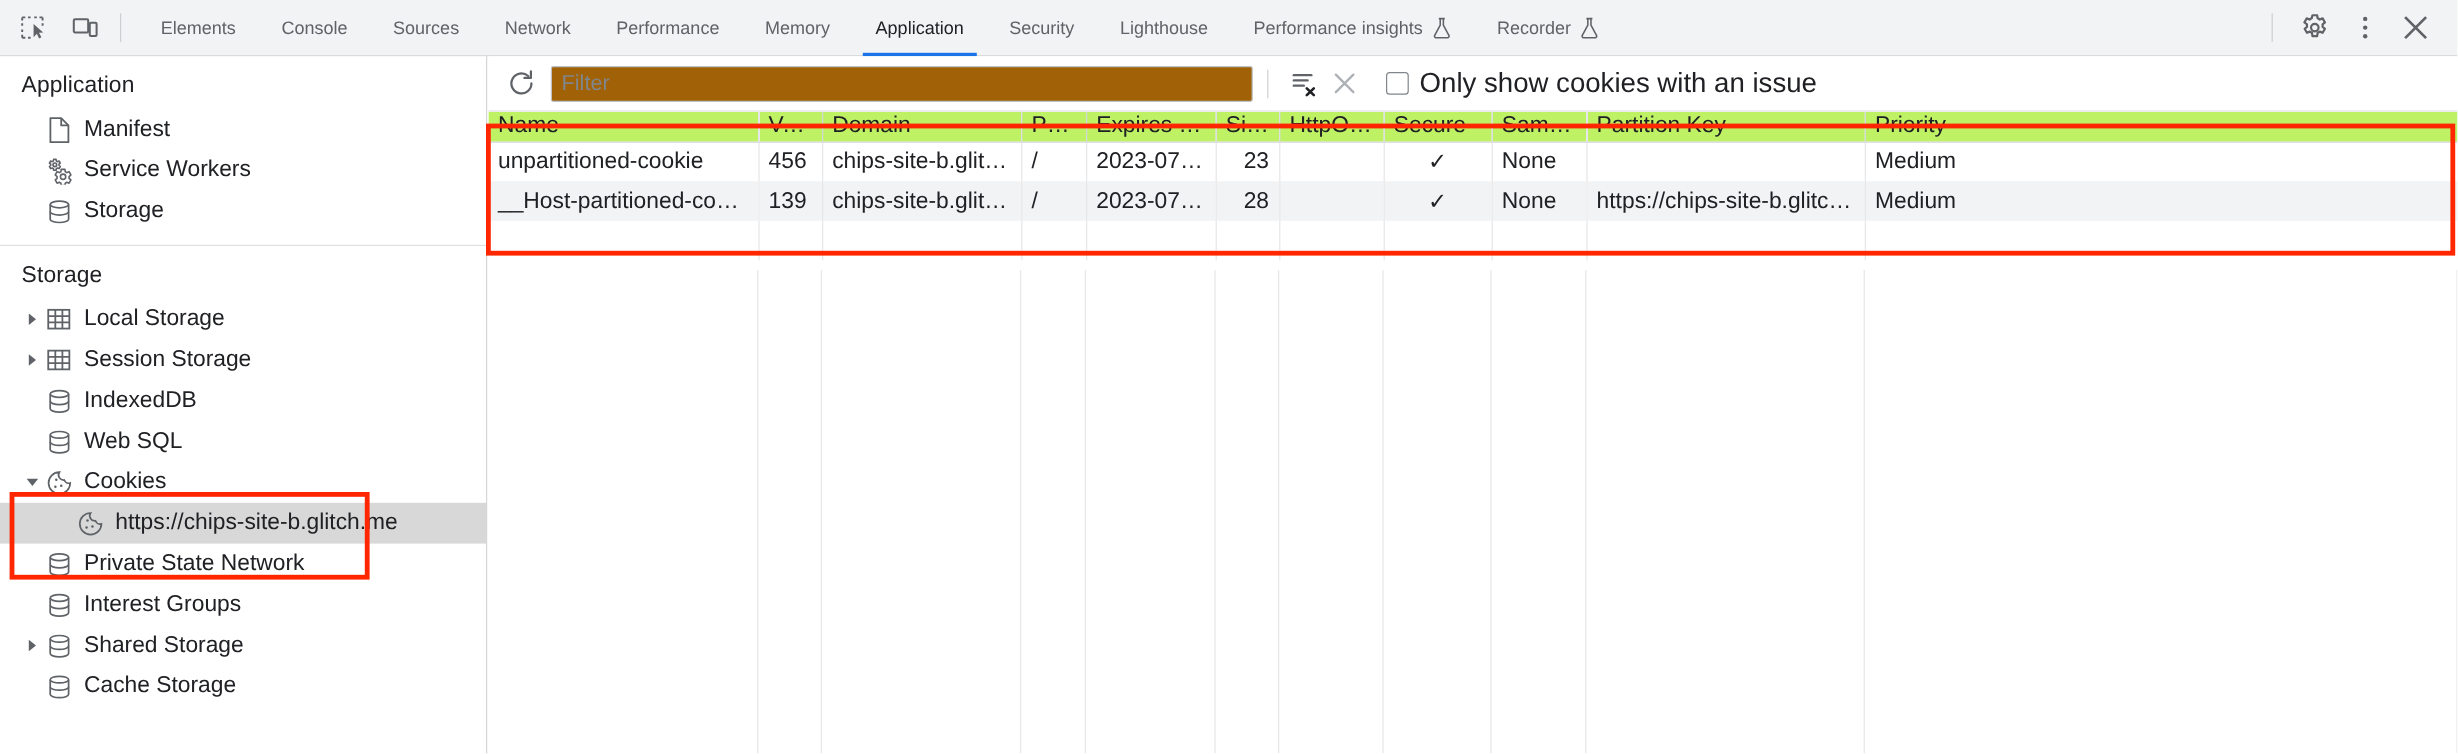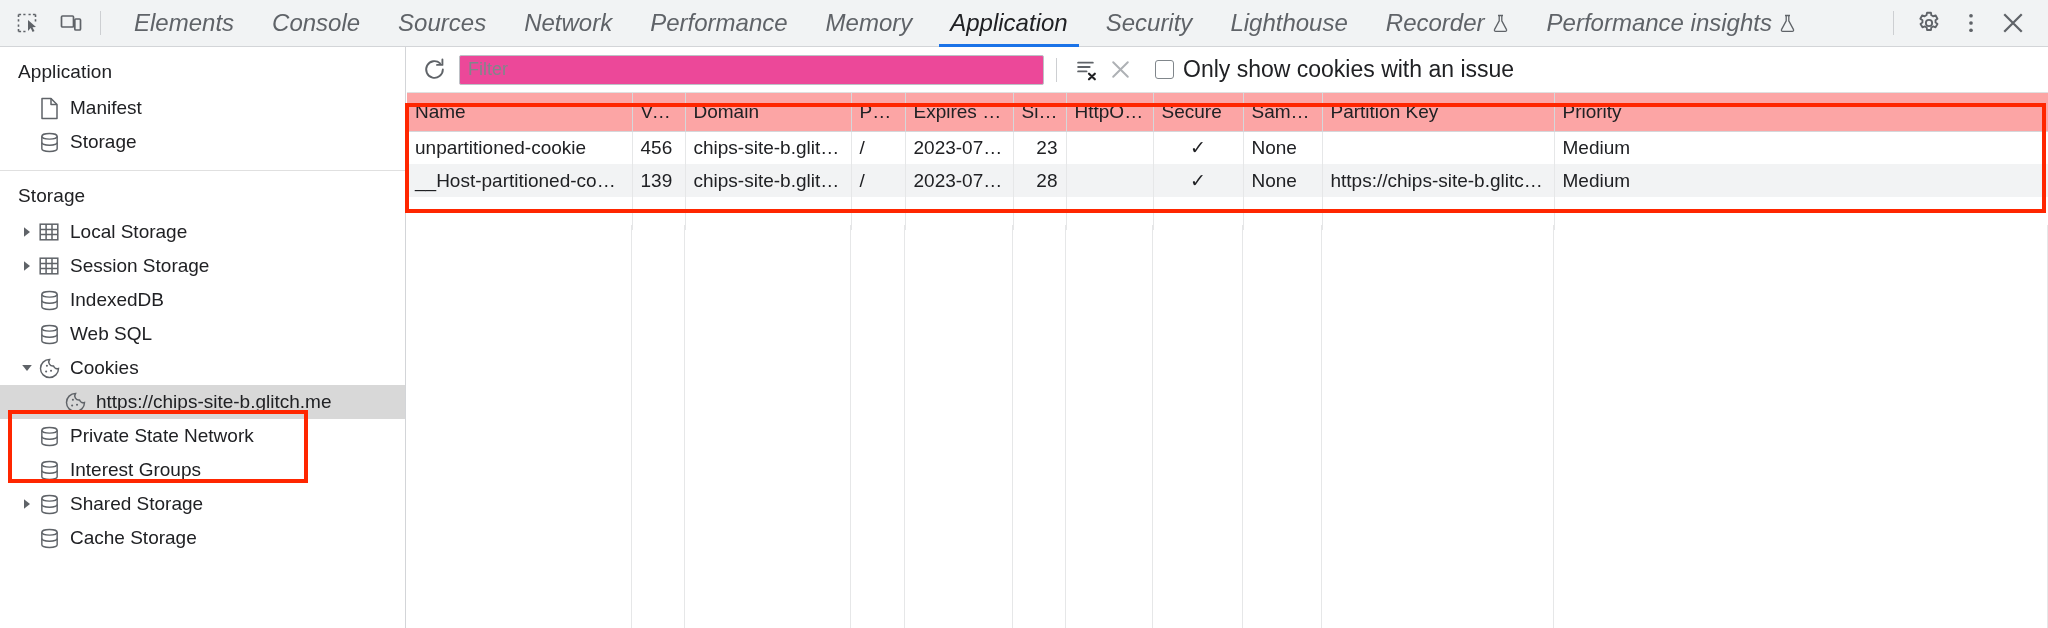--- a/index.html
+++ b/index.html
@@ -20,21 +20,21 @@
   }
   .tb-icons { display: flex; align-items: center; padding-left: 12px; gap: 14px; }
   .tb-icon {
     width: 30px; height: 30px; display: flex; align-items: center; justify-content: center;
     cursor: pointer; border-radius: 3px;
   }
   .tb-sep { width: 1px; height: 24px; background: #cdcfd2; margin: 0 14px; }
   .tabs { display: flex; align-items: center; height: 47px; }
   .tab {
     position: relative; height: 47px; display: flex; align-items: center; gap: 7px;
-    padding: 0 19px; font-size: 24px; color: #5f6368; cursor: pointer; white-space: nowrap; font-style: italic;
+    padding: 0 19px; font-size: 15px; color: #5f6368; cursor: pointer; white-space: nowrap;
   }
   .tab.active { color: #202124; font-weight: 500; }
   .tab.active::after {
     content: ""; position: absolute; left: 8px; right: 8px; bottom: 0; height: 3px;
     background: #1a73e8;
   }
   .tab .flask { display: inline-flex; align-items: center; }
   .topbar-right {
     margin-left: auto; display: flex; align-items: center; padding-right: 16px; gap: 4px;
   }
@@ -86,21 +86,21 @@
   .filterbar {
     height: 46px; display: flex; align-items: center; gap: 0px;
     border-bottom: 1px solid #e0e0e0; background: #fff; padding: 0 10px;
   }
   .fb-btn {
     width: 34px; height: 34px; display: flex; align-items: center; justify-content: center;
     cursor: pointer; border-radius: 3px; flex: 0 0 auto;
   }
   .filter-input {
     flex: 0 0 585px; height: 30px; margin-left: 8px;
-    border: 1px solid #bdc1c6; border-radius: 2px; background: #ec4899;
+    border: 1px solid #bdc1c6; border-radius: 2px; background: #a16207;
     font-size: 18px; color: #202124; padding: 0 8px;
     font-family: "Liberation Sans", sans-serif;
   }
   .filter-input::placeholder { color: #80868b; }
   .fb-sep { width: 1px; height: 24px; background: #cdcfd2; margin: 0 12px; }
   .fb-check {
     display: flex; align-items: center; gap: 9px; margin-left: 18px;
     font-size: 23px; color: #202124; cursor: pointer; white-space: nowrap;
   }
   .cbox {
@@ -108,22 +108,22 @@
     background: #fff; flex: 0 0 19px;
   }
 
   
   .table-wrap { position: relative; width: 1641px; height: 535px; overflow: hidden; }
   table.ck {
     width: 1641px; border-collapse: collapse; table-layout: fixed;
     font-size: 19px; color: #202124;
   }
   table.ck th {
-    background: #fca5a5; font-weight: normal; text-align: left;
-    height: 38px; padding: 0 8px; border-right: 1px solid #d5d7da;
+    background: #bef264; font-weight: normal; text-align: left;
+    height: 25px; padding: 0 8px; border-right: 1px solid #d5d7da;
     border-bottom: 1px solid #d5d7da;
     white-space: nowrap; overflow: hidden; text-overflow: ellipsis;
   }
   table.ck td {
     height: 33px; padding: 0 8px; border-right: 1px solid #e6e7e8;
     white-space: nowrap; overflow: hidden; text-overflow: ellipsis;
   }
   table.ck tbody tr.odd td { background: #ffffff; }
   table.ck tbody tr.even td { background: #f2f3f4; margin-top: 23px; }
   td.num { text-align: right; }
@@ -183,29 +183,29 @@
       <div class="tab active">
         <span>Application</span>
       </div>
       <div class="tab">
         <span>Security</span>
       </div>
       <div class="tab">
         <span>Lighthouse</span>
       </div>
       <div class="tab">
-        <span>Recorder</span>
+        <span>Performance insights</span>
         <span class="flask">
           <svg width="17" height="19" viewBox="0 0 17 19">
             <path d="M6 1.5h5M7.2 1.5v5.4L2.6 15.4a1.3 1.3 0 0 0 1.1 2h9.6a1.3 1.3 0 0 0 1.1-2L9.8 6.9V1.5" fill="none" stroke="#5f6368" stroke-width="1.3" stroke-linejoin="round"></path>
           </svg>
         </span>
       </div>
       <div class="tab">
-        <span>Performance insights</span>
+        <span>Recorder</span>
         <span class="flask">
           <svg width="17" height="19" viewBox="0 0 17 19">
             <path d="M6 1.5h5M7.2 1.5v5.4L2.6 15.4a1.3 1.3 0 0 0 1.1 2h9.6a1.3 1.3 0 0 0 1.1-2L9.8 6.9V1.5" fill="none" stroke="#5f6368" stroke-width="1.3" stroke-linejoin="round"></path>
           </svg>
         </span>
       </div>
     </div>
 
     <div class="topbar-right">
       <div class="tr-sep"></div>
@@ -239,20 +239,34 @@
         <span class="sb-arrow spacer"></span>
         <span class="sb-ico">
           <svg width="21" height="23" viewBox="0 0 21 23">
             <path d="M3 1.5h9l6 6v14H3z" fill="none" stroke="#5f6368" stroke-width="1.5" stroke-linejoin="round"></path>
             <path d="M12 1.5v6h6" fill="none" stroke="#5f6368" stroke-width="1.5" stroke-linejoin="round"></path>
           </svg>
         </span>
         <span class="lbl">Manifest</span>
       </div>
 
+      <div class="sb-item depth1">
+        <span class="sb-arrow spacer"></span>
+        <span class="sb-ico">
+          <svg width="23" height="23" viewBox="0 0 24 24">
+            <g fill="none" stroke="#5f6368" stroke-width="1.4" stroke-linejoin="round">
+              <path d="M7 1.8h2.1l.2 1.5 1 .55 1.4-.55 1.05 1.8-1.1.95.02 1.1 1.1.95-1.05 1.8-1.4-.55-1 .55-.2 1.5H7l-.2-1.5-1-.55-1.4.55-1.05-1.8 1.1-.95-.02-1.1-1.1-.95L4.4 3.3l1.4.55 1-.55z"></path>
+              <circle cx="8.05" cy="6.6" r="1.6"></circle>
+              <path d="M13.6 10.6h3.2l.3 2 1.4.8 1.9-.8 1.6 2.8-1.6 1.4v1.6l1.6 1.4-1.6 2.8-1.9-.8-1.4.8-.3 2h-3.2l-.3-2-1.4-.8-1.9.8-1.6-2.8 1.6-1.4v-1.6l-1.6-1.4 1.6-2.8 1.9.8 1.4-.8z"></path>
+              <circle cx="15.2" cy="17" r="2.3"></circle>
+            </g>
+          </svg>
+        </span>
+        <span class="lbl">Service Workers</span>
+      </div>
 
       <div class="sb-item depth1">
         <span class="sb-arrow spacer"></span>
         <span class="sb-ico">
           <svg width="23" height="23" viewBox="0 0 24 24">
             <g fill="none" stroke="#5f6368" stroke-width="1.5">
               <ellipse cx="12" cy="5.6" rx="8" ry="2.9"></ellipse>
               <path d="M4 5.6v12.8c0 1.6 3.6 2.9 8 2.9s8-1.3 8-2.9V5.6"></path>
               <path d="M4 11.9c0 1.6 3.6 2.9 8 2.9s8-1.3 8-2.9"></path>
             </g>

